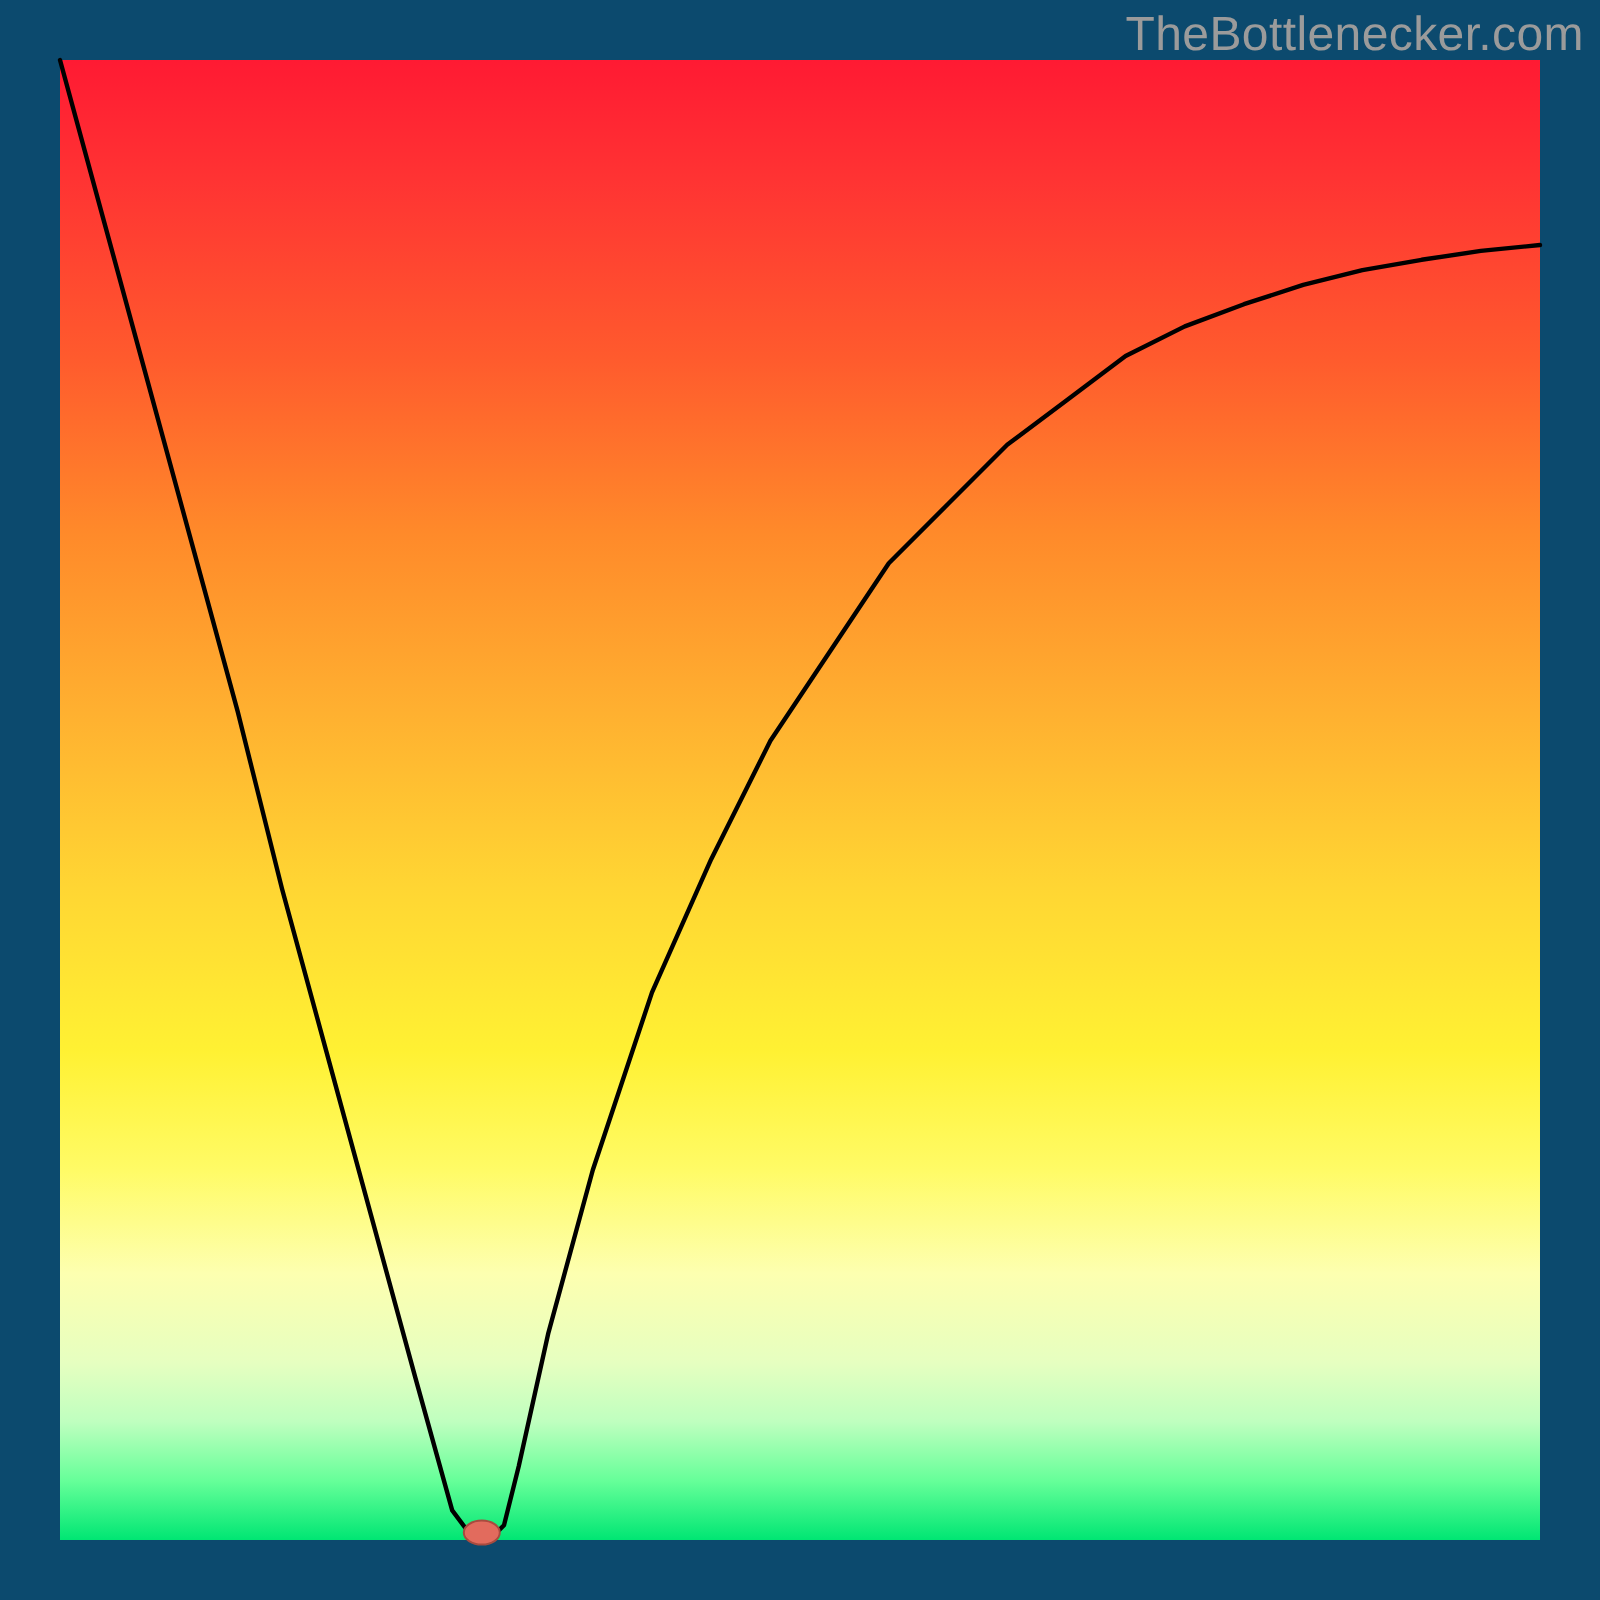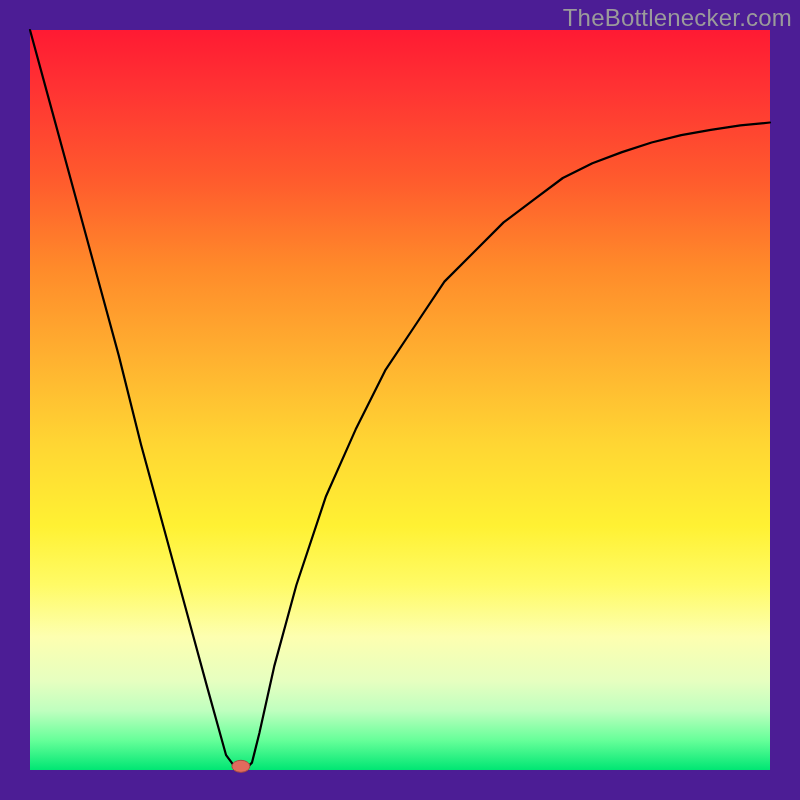--- a/index.html
+++ b/index.html
@@ -8,21 +8,21 @@
     width: 800px;
     height: 800px;
     background: #000000;
     overflow: hidden;
     font-family: Arial, Helvetica, sans-serif;
   }
   .stage {
     position: relative;
     width: 800px;
     height: 800px;
-    background: #4c1d95;
+    background: #0c4a6e;
   }
   .plot {
     position: absolute;
     left: 30px;
     top: 30px;
     width: 740px;
     height: 740px;
     background: linear-gradient(
       to bottom,
       #ff1a33 0%,

